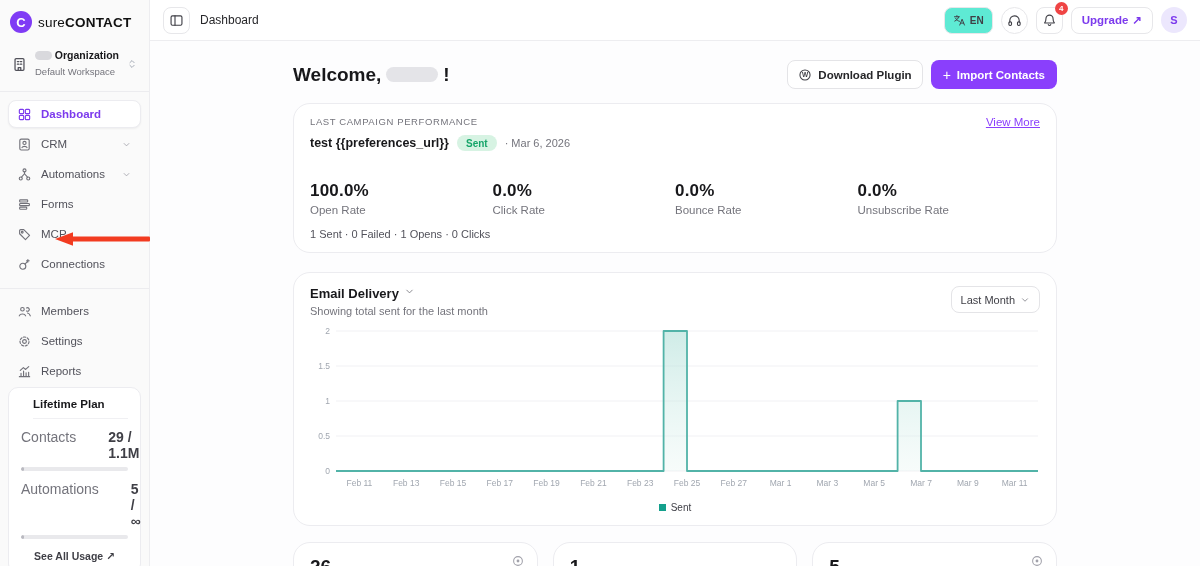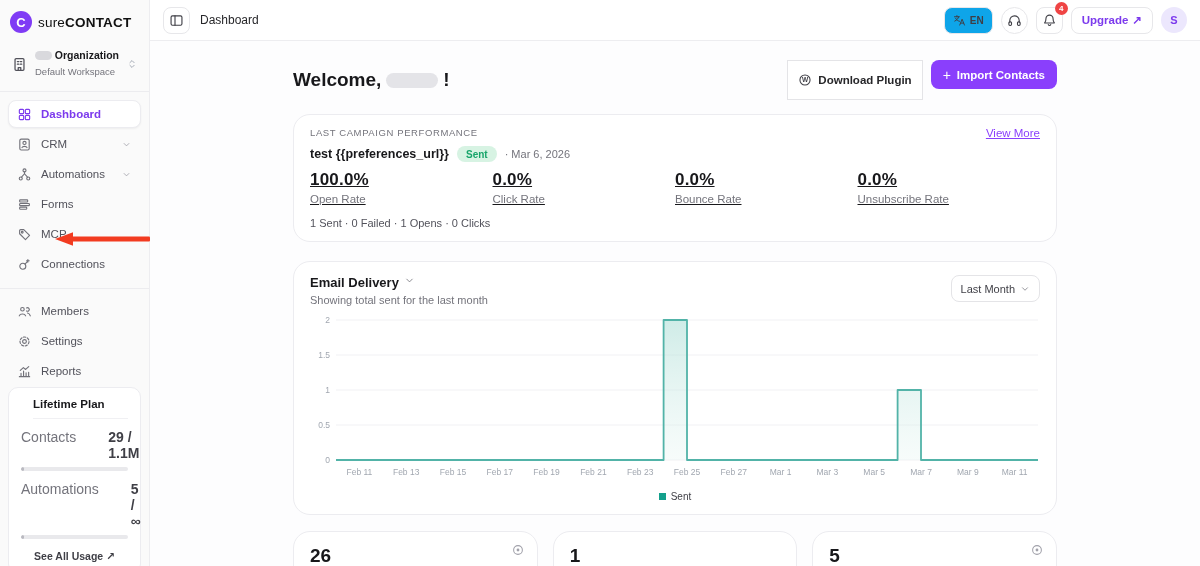--- a/index.html
+++ b/index.html
@@ -42,47 +42,47 @@
 
   .annotation-arrow { position:absolute; left:55px; top:231px; width:95px; height:16px; z-index:5; pointer-events:none; }
 
   
   .main { flex:1; display:flex; flex-direction:column; min-width:0; }
   .topbar { height:41px; min-height:41px; border-bottom:1px solid #ededf0; display:flex; align-items:center; padding:0 13px; gap:10px; background:#fff; }
   .icon-btn { width:27px; height:27px; border:1px solid #e7e7ea; border-radius:8px; background:#fff; display:flex; align-items:center; justify-content:center; color:#3f3f46; cursor:pointer; position:relative; }
   .icon-btn .ic { width:15px; height:15px; }
   .breadcrumb { font-size:12px; font-weight:500; color:#27272a; }
   .topbar-right { margin-left:auto; display:flex; align-items:center; gap:8px; }
-  .lang-btn { height:27px; border:1px solid #e7e7ea; border-radius:8px; background:#0ea5e9; display:flex; align-items:center; gap:4px; padding:0 8px; font-size:10px; font-weight:700; color:#3f3f46; cursor:pointer; }
+  .lang-btn { height:27px; border:1px solid #e7e7ea; border-radius:8px; background:#5eead4; display:flex; align-items:center; gap:4px; padding:0 8px; font-size:10px; font-weight:700; color:#3f3f46; cursor:pointer; }
   .lang-btn .ic { width:13px; height:13px; }
   .badge { position:absolute; top:-6px; right:-6px; min-width:13px; height:13px; border-radius:8px; background:#ef4444; color:#fff; font-size:8px; font-weight:700; display:flex; align-items:center; justify-content:center; padding:0 3px; }
   .upgrade-btn { height:27px; border:1px solid #e7e7ea; border-radius:8px; background:#fff; color:#7c3aed; font-size:11.5px; font-weight:600; display:flex; align-items:center; gap:4px; padding:0 10px; cursor:pointer; }
   .avatar { width:26px; height:26px; border-radius:50%; background:#ece7fd; color:#7c3aed; font-size:11px; font-weight:700; display:flex; align-items:center; justify-content:center; cursor:pointer; }
 
   .content { flex:1; background:#fdfdfe; overflow:hidden; }
   .container { width:764px; margin:0 auto; padding-top:19px; }
   .welcome-row { display:flex; align-items:center; justify-content:space-between; }
   .welcome { font-size:19px; font-weight:700; display:flex; align-items:center; gap:5px; }
   .name-blob { width:52px; height:15px; background:#e4e4e8; border-radius:9px; display:inline-block; }
   .actions { display:flex; gap:8px; }
-  .btn-secondary { height:40px; border:1px solid #e4e4e7; background:#fff; border-radius:0; font-size:11.5px; font-weight:600; color:#27272a; display:flex; align-items:center; gap:6px; padding:0 10px; cursor:pointer; }
+  .btn-secondary { height:29px; border:1px solid #e4e4e7; background:#fff; border-radius:8px; font-size:11.5px; font-weight:600; color:#27272a; display:flex; align-items:center; gap:6px; padding:0 10px; cursor:pointer; }
   .btn-secondary .ic { width:14px; height:14px; color:#3f3f46; }
   .btn-primary { height:29px; border:none; background:#8a3ffc; border-radius:8px; font-size:11.5px; font-weight:600; color:#fff; display:flex; align-items:center; gap:6px; padding:0 12px; cursor:pointer; }
   .btn-primary .plus { font-size:14px; font-weight:400; }
 
   .card { background:#fff; border:1px solid #ececf0; border-radius:17px; }
   .campaign-card { margin-top:14px; padding:12px 16px 12px; }
   .camp-head { display:flex; justify-content:space-between; align-items:flex-start; }
   .section-label { font-size:9.5px; letter-spacing:.6px; color:#74747c; font-weight:500; }
   .view-more { font-size:11.5px; color:#8a3ffc; text-decoration:underline; cursor:pointer; }
   .camp-title-row { display:flex; align-items:center; gap:8px; margin-top:7px; }
   .camp-name { font-size:12.5px; font-weight:700; }
   .sent-badge { background:#d7f3e3; color:#17a56a; font-size:10px; font-weight:600; padding:2.5px 9px; border-radius:10px; }
   .camp-date { font-size:11px; color:#74747c; }
-  .stats-grid { display:grid; grid-template-columns:repeat(4,1fr); margin-top:8px;text-decoration:underline; }
+  .stats-grid { display:grid; grid-template-columns:repeat(4,1fr); margin-top:30px; }
   .stat-val { font-size:17px; font-weight:700; letter-spacing:.2px; }
   .stat-label { font-size:11.5px; color:#74747c; margin-top:3px; }
   .camp-summary { font-size:11px; color:#52525b; margin-top:12px; }
 
   .delivery-card { margin-top:19px; padding:13px 16px 8px; }
   .del-head { display:flex; justify-content:space-between; align-items:flex-start; }
   .del-title { font-size:13px; font-weight:700; display:flex; gap:5px; align-items:flex-start; cursor:pointer; }
   .del-title .ic { width:11px; height:11px; color:#74747c; }
   .del-sub { font-size:11px; color:#74747c; margin-top:4px; }
   .range-btn { height:27px; border:1px solid #e4e4e7; border-radius:8px; background:#fff; font-size:11px; color:#3f3f46; display:flex; align-items:center; gap:5px; padding:0 9px; cursor:pointer; }

